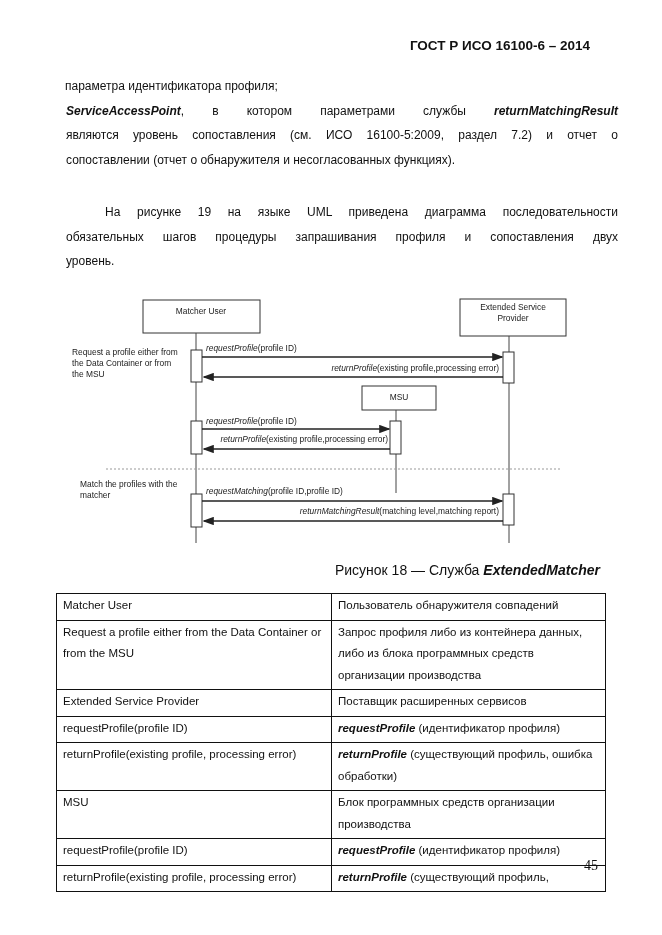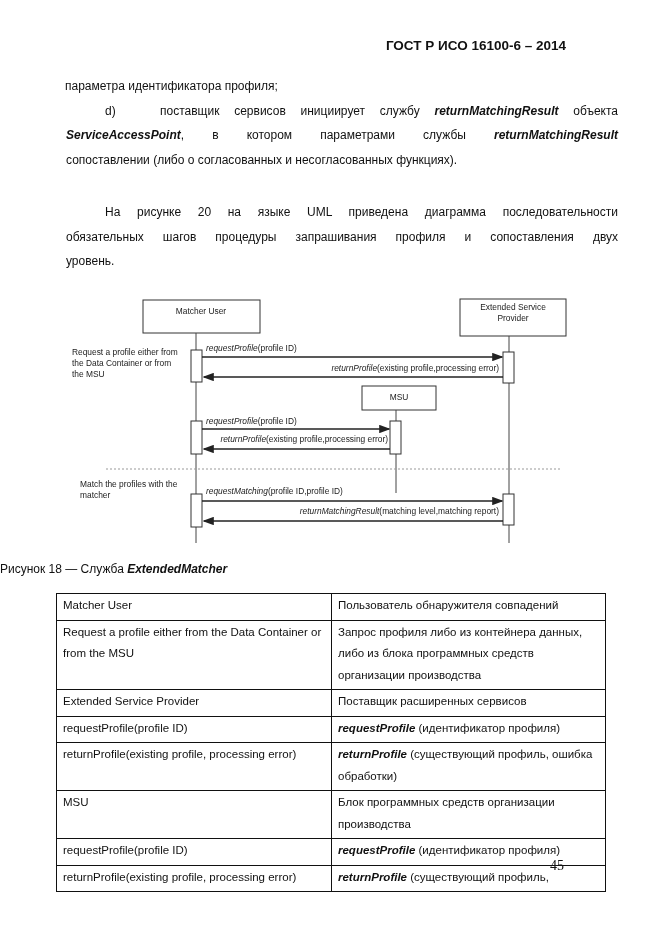--- a/index.html
+++ b/index.html
@@ -1,47 +1,47 @@
 <!DOCTYPE html>
 <html><head>
 <meta charset="utf-8">
 <style>
   html, body { margin:0; padding:0; background:#fff; }
   body { width:662px; height:935px; position:relative; overflow:hidden;
          font-family:"Liberation Sans", sans-serif; color:#111; }
-  .hdr { position:absolute; top:38px; right:96px; font-weight:bold; font-size:13.5px; }
+  .hdr { position:absolute; top:38px; right:72px; font-weight:bold; font-size:13.5px; }
   .p { position:absolute; left:66px; width:552px; font-size:12px; line-height:24.5px; text-align:justify; }
   .p .line { display:block; height:24.5px; white-space:nowrap; }
   .just { text-align-last:justify; white-space:normal !important; }
   b i, .bi { font-weight:bold; font-style:italic; }
   svg#diag { position:absolute; left:0; top:0; }
   svg text { font-family:"Liberation Sans", sans-serif; font-size:8.4px; fill:#222; }
-  .cap { position:absolute; top:562px; left:0; width:600px; text-align:left; font-size:12px; }
+  .cap { position:absolute; top:562px; left:0; width:600px; text-align:right; font-size:14px; }
   table { position:absolute; left:56px; top:593px; width:550px; border-collapse:collapse; font-size:11.5px; }
   td { border:1.5px solid #111; vertical-align:top; padding:1px 6px 3px 6px; line-height:21.5px; }
   td.c1 { width:262px; }
-  .pg { position:absolute; left:550px; top:858px; font-family:"Liberation Serif", serif; font-size:14px; }
+  .pg { position:absolute; left:584px; top:858px; font-family:"Liberation Serif", serif; font-size:14px; }
 </style>
 </head>
 <body>
 
 <div class="hdr">ГОСТ Р ИСО 16100-6 – 2014</div>
 
 <div class="p" style="top:74px;">
   <span class="line" style="margin-left:-1px;">параметра идентификатора профиля;</span>
 </div>
 
 <div class="p" style="top:98.5px;">
-  <span class="line just" style="padding-left:39px;"><span>d)</span>&nbsp;&nbsp; <span>поставщик сервисов инициирует службу </span><span class="bi">returnMatchingResult</span><span> объекта</span></span>
   <span class="line just"><span class="bi">ServiceAccessPoint</span><span>, в котором параметрами службы </span><span class="bi">returnMatchingResult</span></span>
-  <span class="line">сопоставлении (либо о согласованных и несогласованных функциях).</span>
+  <span class="line just">являются уровень сопоставления (см. ИСО 16100-5:2009, раздел 7.2) и отчет о</span>
+  <span class="line">сопоставлении (отчет о обнаружителя и несогласованных функциях).</span>
 </div>
 
 <div class="p" style="top:200px;">
-  <span class="line just" style="padding-left:39px;">На рисунке 20 на языке UML приведена диаграмма последовательности</span>
+  <span class="line just" style="padding-left:39px;">На рисунке 19 на языке UML приведена диаграмма последовательности</span>
   <span class="line just">обязательных шагов процедуры запрашивания профиля и сопоставления двух</span>
   <span class="line">уровень.</span>
 </div>
 
 <svg id="diag" width="662" height="560">
   <defs>
     <marker id="ah" markerWidth="8" markerHeight="6" refX="7" refY="3" orient="auto">
       <path d="M0,0 L8,3 L0,6 z" fill="#222"></path>
     </marker>
   </defs>

